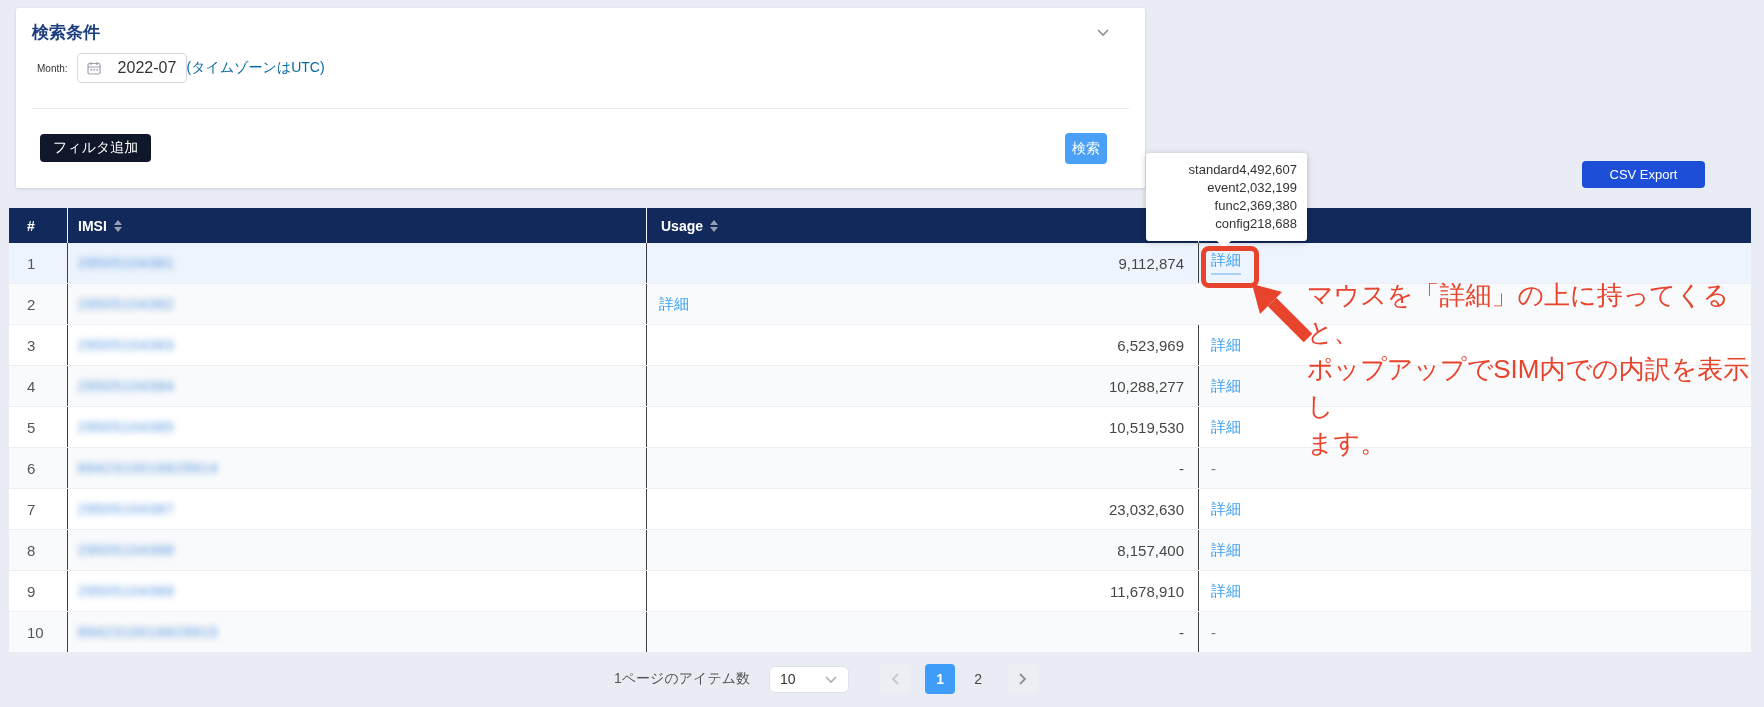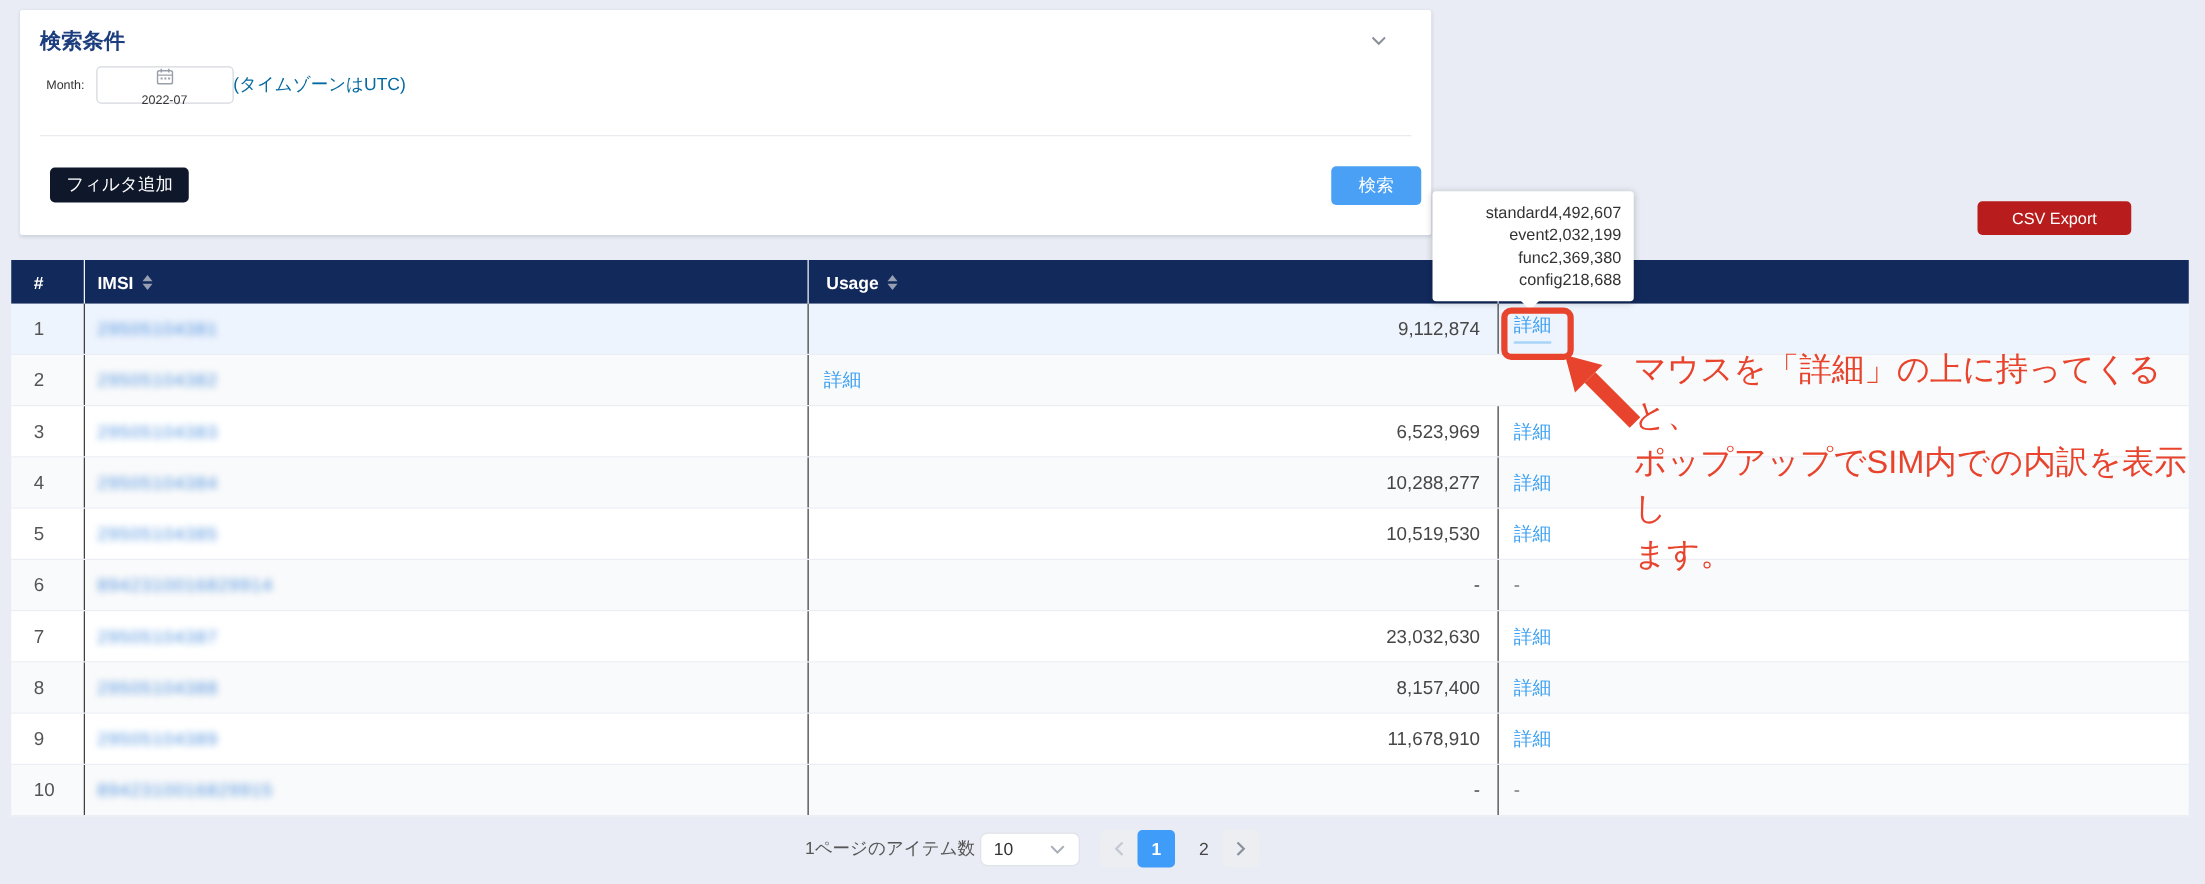--- a/index.html
+++ b/index.html
@@ -15,33 +15,33 @@
   .panel {
     position:absolute; left:16px; top:8px; width:1129px; height:180px;
     background:#fff; border-radius:2px;
     box-shadow:0 1px 3px rgba(31,45,61,.14);
   }
   .panel-title { position:absolute; left:16px; top:13px; font-size:17px; font-weight:bold; color:#1d3e7e; }
   .collapse-btn { position:absolute; right:34px; top:16px; width:16px; height:16px; cursor:pointer; }
   .month-row { position:absolute; left:21px; top:45px; display:flex; align-items:center; height:30px; }
   .month-label { font-size:10px; color:#333; margin-right:9px; }
   .month-input {
-    display:flex; align-items:center; gap:7px; width:110px; height:30px;
+    display:flex; align-items:center; gap:17px; width:110px; height:30px;
     border:1px solid #d5d8de; border-radius:4px; padding:0 9px;
-    font-size:10px; color:#333; background:#fff;flex-direction:column;
+    font-size:16px; color:#333; background:#fff;
   }
   .tz-note { font-size:14px; color:#0369a1; }
   .panel-divider { position:absolute; left:16px; right:16px; top:100px; border-top:1px solid #e9eaee; }
   .btn { border:none; border-radius:4px; color:#fff; font-size:14px; cursor:pointer;
          display:flex; align-items:center; justify-content:center; font-family:inherit; }
   .btn-green { position:absolute; left:24px; top:126px; height:28px; padding:0 13px; background:#0f172a; }
-  .btn-search { position:absolute; left:1049px; top:125px; width:72px; height:31px; background:#49a0f4; }
-
-  
-  .btn-csv { position:absolute; left:1582px; top:161px; width:123px; height:27px; background:#b91c1c; font-size:13px; }
+  .btn-search { position:absolute; left:1049px; top:125px; width:42px; height:31px; background:#49a0f4; }
+
+  
+  .btn-csv { position:absolute; left:1582px; top:161px; width:123px; height:27px; background:#1d4ed8; font-size:13px; }
 
   
   .usage-table { position:absolute; left:9px; top:208px; width:1742px; font-size:15px; }
   .thead { display:flex; background:#12295b; color:#fff; height:35px; font-weight:bold; font-size:14px; }
   .th { display:flex; align-items:center; gap:7px; }
   .c1 { width:58px; padding-left:18px; flex:none; }
   .c2 { width:579px; padding-left:10px; flex:none; }
   .c3 { width:552px; padding-left:14px; flex:none; }
   .c4 { flex:1; padding-left:12px; }
   .th.c2,.th.c3,.th.c4 { border-left:1px solid #f2f4f8; }
@@ -78,21 +78,21 @@
   }
   .red-arrow { position:absolute; left:1250px; top:282px; z-index:6; }
   .red-text {
     position:absolute; left:1307px; top:277px; width:460px; z-index:6;
     color:#e8432c; font-size:26px; line-height:37px;
   }
 
   
   .pagination {
     position:absolute; left:0; top:664px; width:1652px;
-    display:flex; justify-content:center; align-items:center; gap:0;
+    display:flex; justify-content:center; align-items:center; gap:15px;
     font-size:14px; color:#555;
   }
   .pp-select {
     width:80px; height:27px; background:#fff; border:1px solid #dfe2e8; border-radius:6px;
     display:flex; align-items:center; justify-content:space-between; padding:0 10px;
     color:#333; cursor:pointer; margin-left:4px;
   }
   .pg-btn { width:30px; height:30px; border-radius:4px; display:flex; align-items:center; justify-content:center; cursor:pointer; }
   .pg-prev { background:#eceef2; margin-left:16px; }
   .pg-next { background:#eceef2; }

